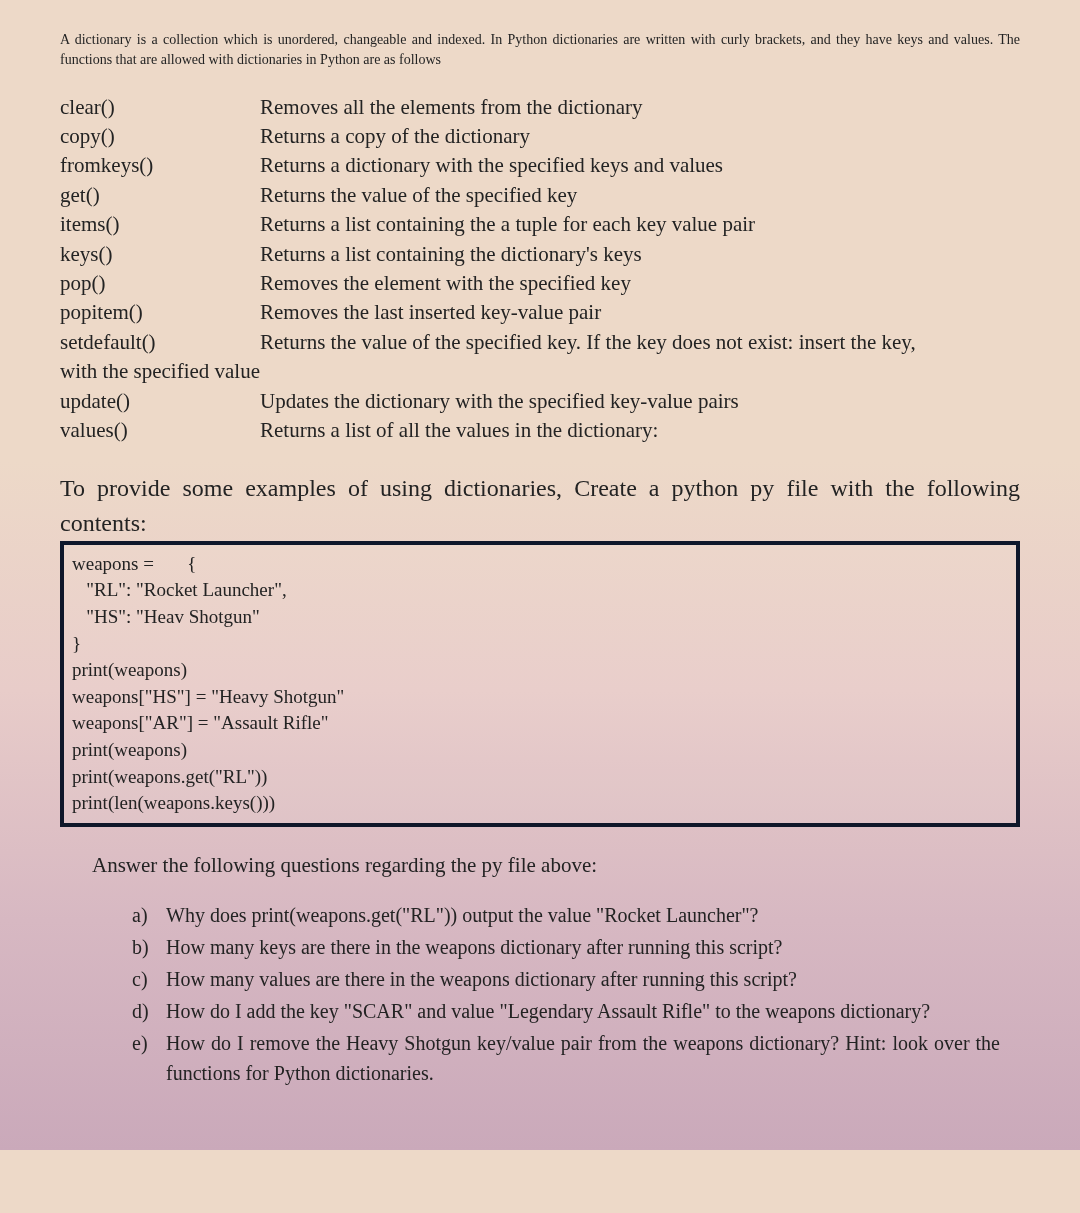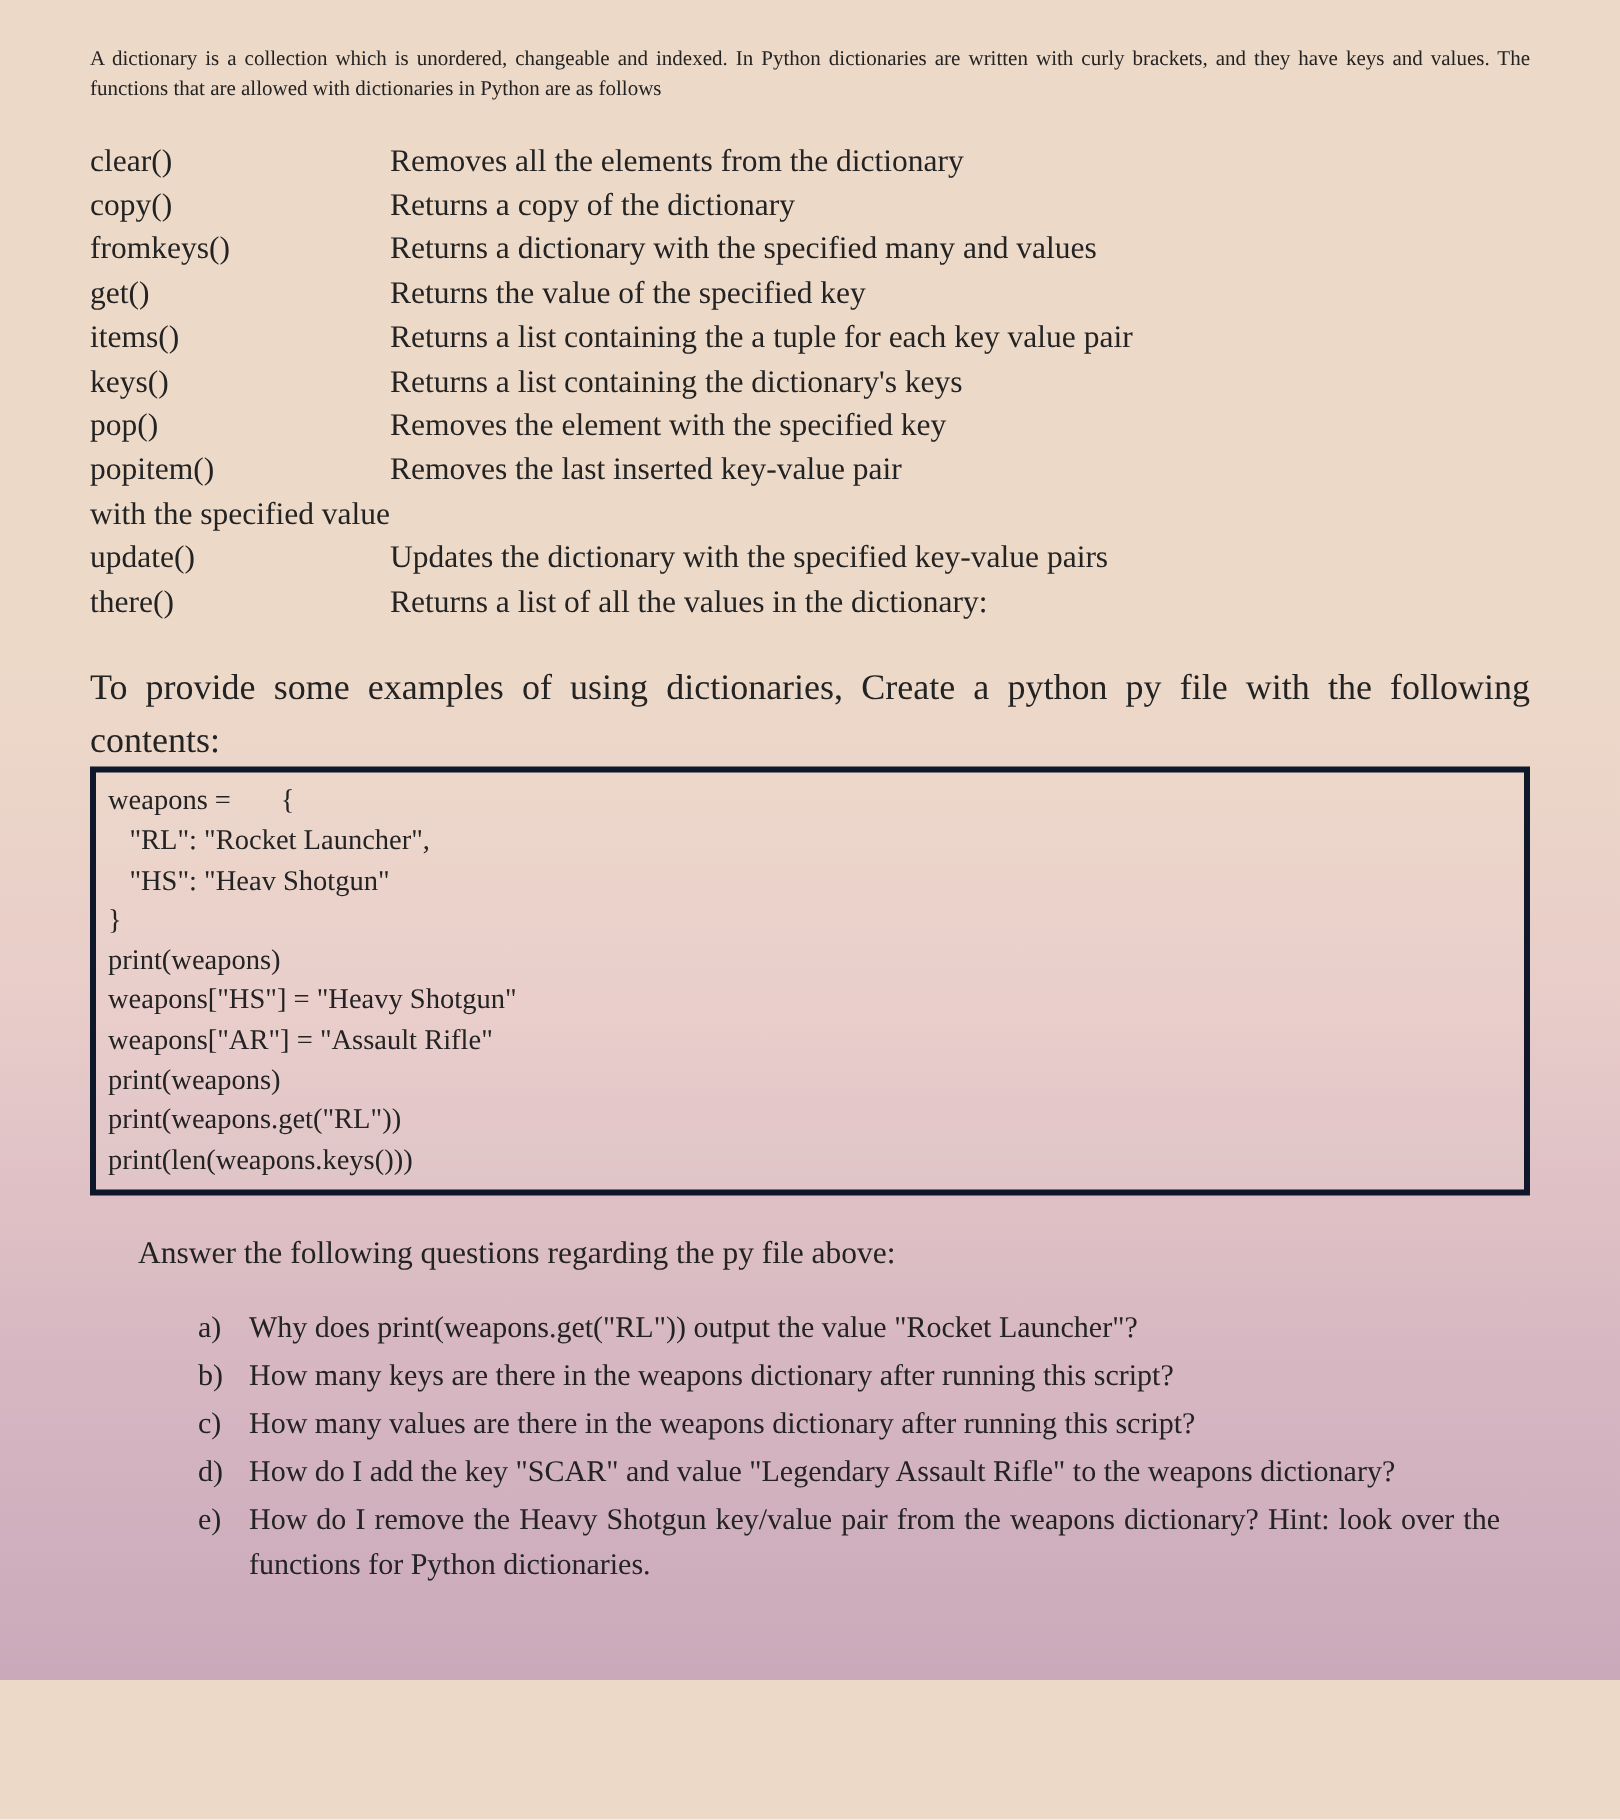--- a/index.html
+++ b/index.html
@@ -90,21 +90,21 @@
   <div class="method-row">
         <span class="method-name">clear()</span>
         <span class="method-desc">Removes all the elements from the dictionary</span>
       </div>
       <div class="method-row">
         <span class="method-name">copy()</span>
         <span class="method-desc">Returns a copy of the dictionary</span>
       </div>
       <div class="method-row">
         <span class="method-name">fromkeys()</span>
-        <span class="method-desc">Returns a dictionary with the specified many and values</span>
+        <span class="method-desc">Returns a dictionary with the specified keys and values</span>
       </div>
       <div class="method-row">
         <span class="method-name">get()</span>
         <span class="method-desc">Returns the value of the specified key</span>
       </div>
       <div class="method-row">
         <span class="method-name">items()</span>
         <span class="method-desc">Returns a list containing the a tuple for each key value pair</span>
       </div>
       <div class="method-row">
@@ -112,27 +112,31 @@
         <span class="method-desc">Returns a list containing the dictionary's keys</span>
       </div>
       <div class="method-row">
         <span class="method-name">pop()</span>
         <span class="method-desc">Removes the element with the specified key</span>
       </div>
       <div class="method-row">
         <span class="method-name">popitem()</span>
         <span class="method-desc">Removes the last inserted key-value pair</span>
       </div>
+      <div class="method-row">
+        <span class="method-name">setdefault()</span>
+        <span class="method-desc">Returns the value of the specified key. If the key does not exist: insert the key,</span>
+      </div>
       <div class="method-wrap">with the specified value</div>
       <div class="method-row">
         <span class="method-name">update()</span>
         <span class="method-desc">Updates the dictionary with the specified key-value pairs</span>
       </div>
       <div class="method-row">
-        <span class="method-name">there()</span>
+        <span class="method-name">values()</span>
         <span class="method-desc">Returns a list of all the values in the dictionary:</span>
       </div>
     </div>
 
   <div class="example-intro">To provide some examples of using dictionaries, Create a python py file with the following contents:</div>
 
   <div class="code-box">weapons =       {
    "RL": "Rocket Launcher",
    "HS": "Heav Shotgun"
 }

